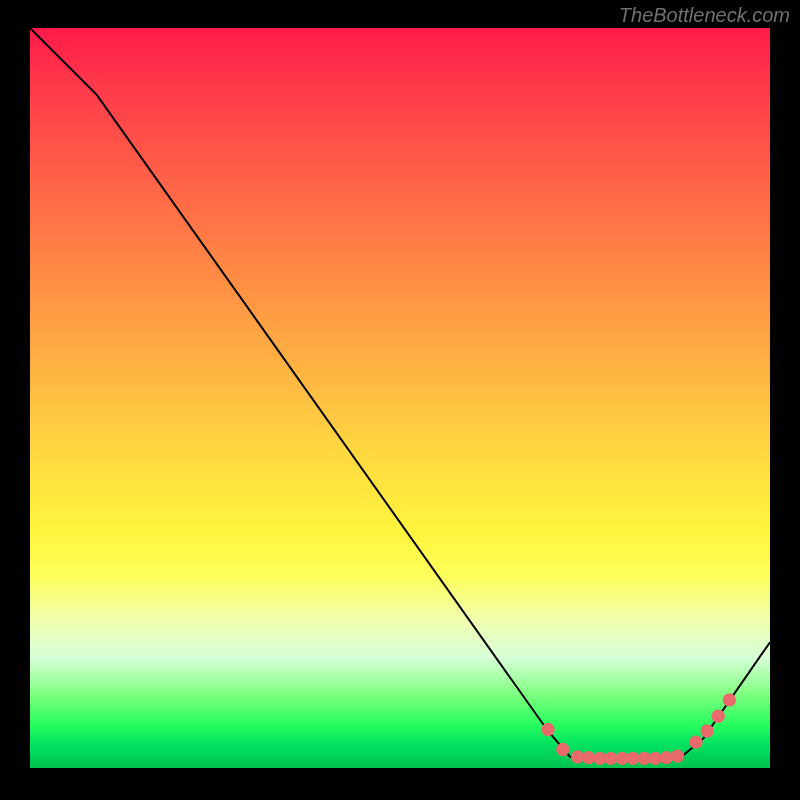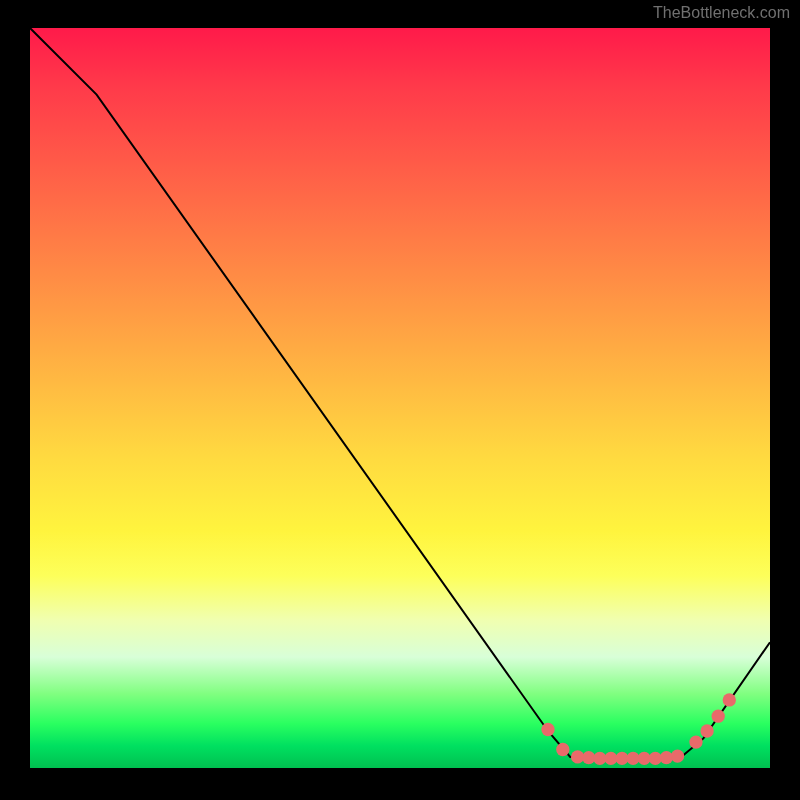--- a/index.html
+++ b/index.html
@@ -9,23 +9,24 @@
     background: #000;
     position: relative;
     font-family: Arial, sans-serif;
     overflow: hidden;
   }
   .attribution {
     position: absolute;
     top: 4px;
     right: 10px;
     color: #707070;
-    font-size: 16px;
+    font-size: 20px;
     font-weight: 500;
     z-index: 10;
+    font-style: italic;
   }
   .plot-area {
     position: absolute;
     left: 30px;
     top: 28px;
     width: 740px;
     height: 740px;
   }
   .gradient-bg {
     position: absolute;

